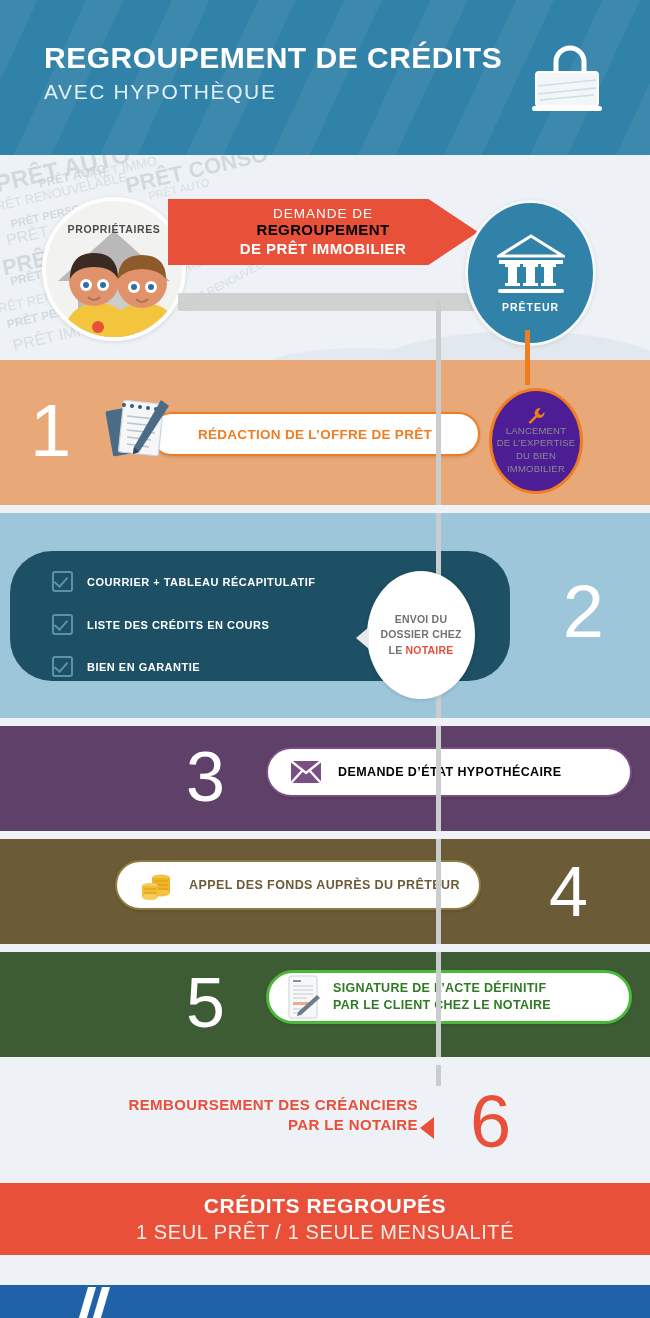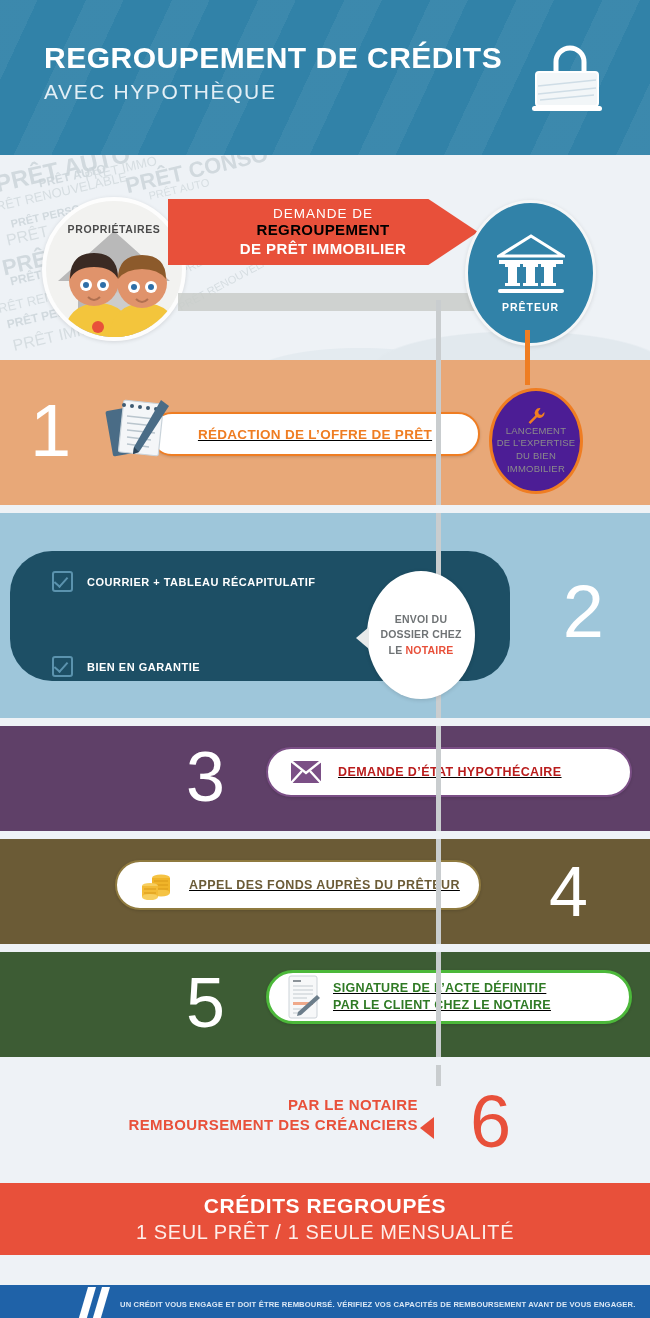--- a/index.html
+++ b/index.html
@@ -68,21 +68,21 @@
 
   .num{position:absolute;font-weight:300;color:#fff;line-height:1;}
   .num.n1{left:30px;top:34px;font-size:74px;}
   .num.n2{right:46px;top:62px;font-size:74px;}
   .num.n3{left:186px;top:16px;font-size:70px;}
   .num.n4{right:62px;top:18px;font-size:70px;}
   .num.n5{left:186px;top:16px;font-size:70px;}
   .num.n6{left:470px;top:20px;font-size:74px;color:#e8503a;font-weight:400;}
 
   .pill{position:absolute;background:#fff;border-radius:40px;display:flex;align-items:center;
-     box-sizing:border-box;box-shadow:0 1px 3px rgba(0,0,0,.15);text-decoration:underline;}
+     box-sizing:border-box;box-shadow:0 1px 3px rgba(0,0,0,.15);}
 
   .p1{left:150px;top:52px;width:330px;height:44px;border:2px solid #ef7d22;
       justify-content:center;}
   .p1 .t{font-size:13.5px;font-weight:bold;color:#ef7d22;letter-spacing:.3px;}
 
   .notepad{position:absolute;left:105px;top:32px;width:72px;height:72px;z-index:5;}
 
   .callout{position:absolute;left:489px;top:28px;width:88px;height:100px;border-radius:50%;
      background:#4c1d95;border:3px solid #ef7d22;display:flex;flex-direction:column;
      align-items:center;justify-content:center;z-index:5;}
@@ -100,21 +100,21 @@
   .bubble2{position:absolute;left:367px;top:58px;width:108px;height:128px;border-radius:50%;
      background:#fff;display:flex;align-items:center;justify-content:center;z-index:5;
      box-shadow:0 1px 4px rgba(0,0,0,.14);}
   .bubble2:before{content:"";position:absolute;left:-11px;top:56px;border-top:11px solid transparent;
      border-bottom:11px solid transparent;border-right:13px solid #e8eaea;}
   .bubble2 .b2t{font-size:10.5px;font-weight:bold;color:#6f7375;text-align:center;line-height:1.45;letter-spacing:.2px;}
   .bubble2 .hl{color:#e8503a;}
 
   
   .p3{left:266px;top:21px;width:366px;height:50px;border:2px solid #7b4f86;padding-left:22px;}
-  .p3 .t{font-size:12.5px;font-weight:bold;color:#b91c1c;letter-spacing:.4px;margin-left:16px;}
+  .p3 .t{font-size:12.5px;font-weight:bold;color:#000000;letter-spacing:.4px;margin-left:16px;}
 
   
   .p4{left:115px;top:21px;width:366px;height:50px;border:2px solid #8f7a3f;padding-left:22px;}
   .p4 .t{font-size:12.5px;font-weight:bold;color:#6b5b36;letter-spacing:.4px;margin-left:14px;}
 
   
   .p5{left:266px;top:18px;width:366px;height:54px;border:3px solid #4cb83a;padding-left:18px;}
   .p5 .t{font-size:12.5px;font-weight:bold;color:#2f7a24;letter-spacing:.3px;line-height:1.35;margin-left:12px;}
 
   
@@ -265,20 +265,24 @@
   </div>
   <div class="gap"></div>
 
   <div class="band b2">
     <div class="panel2"></div>
     <div class="num n2">2</div>
     <div class="chk c-a">
       <span class="box"></span>
       <span class="ct">COURRIER + TABLEAU RÉCAPITULATIF</span>
     </div>
+    <div class="chk c-b">
+      <span class="box"></span>
+      <span class="ct">LISTE DES CRÉDITS EN COURS</span>
+    </div>
     <div class="chk c-c">
       <span class="box"></span>
       <span class="ct">BIEN EN GARANTIE</span>
     </div>
     <div class="bubble2">
       <div class="b2t">
         <div>ENVOI DU</div>
         <div>DOSSIER CHEZ</div>
         <div><span>LE </span><span class="hl">NOTAIRE</span></div>
       </div>
@@ -337,35 +341,34 @@
       <span class="t">
         <span style="display:block">SIGNATURE DE L’ACTE DÉFINITIF</span>
         <span style="display:block">PAR LE CLIENT CHEZ LE NOTAIRE</span>
       </span>
     </div>
   </div>
   <div class="gap"></div>
 
   <div class="band b6">
     <div class="t6">
+      <span style="display:block">REMBOURSEMENT DES CRÉANCIERS</span>
       <span style="display:block">PAR LE NOTAIRE</span>
-      <span style="display:block">REMBOURSEMENT DES CRÉANCIERS</span>
     </div>
     <div class="arrow6"></div>
     <div class="num n6">6</div>
   </div>
 
   <div class="result">
     <div class="r1">CRÉDITS REGROUPÉS</div>
     <div class="r2">1 SEUL PRÊT / 1 SEULE MENSUALITÉ</div>
   </div>
 
   <div class="legalgap"></div>
 
   <div class="legal">
     <svg class="slashes" viewBox="0 0 34 38">
       <path d="M10 2 L18 2 L8 36 L0 36 Z" fill="#ffffff"></path>
       <path d="M24 2 L32 2 L22 36 L14 36 Z" fill="#ffffff"></path>
     </svg>
-    <div class="ltxt">UN CRÉDIT VOUS ENGAGE ET DOIT ÊTRE REMBOURSÉ. VÉRIFIEZ VOS CAPACITÉS DE REMBOURSEMENT AVANT DE VOUS ENGAGER.</div>
   </div>
 
 </div>
 
 </body></html>

